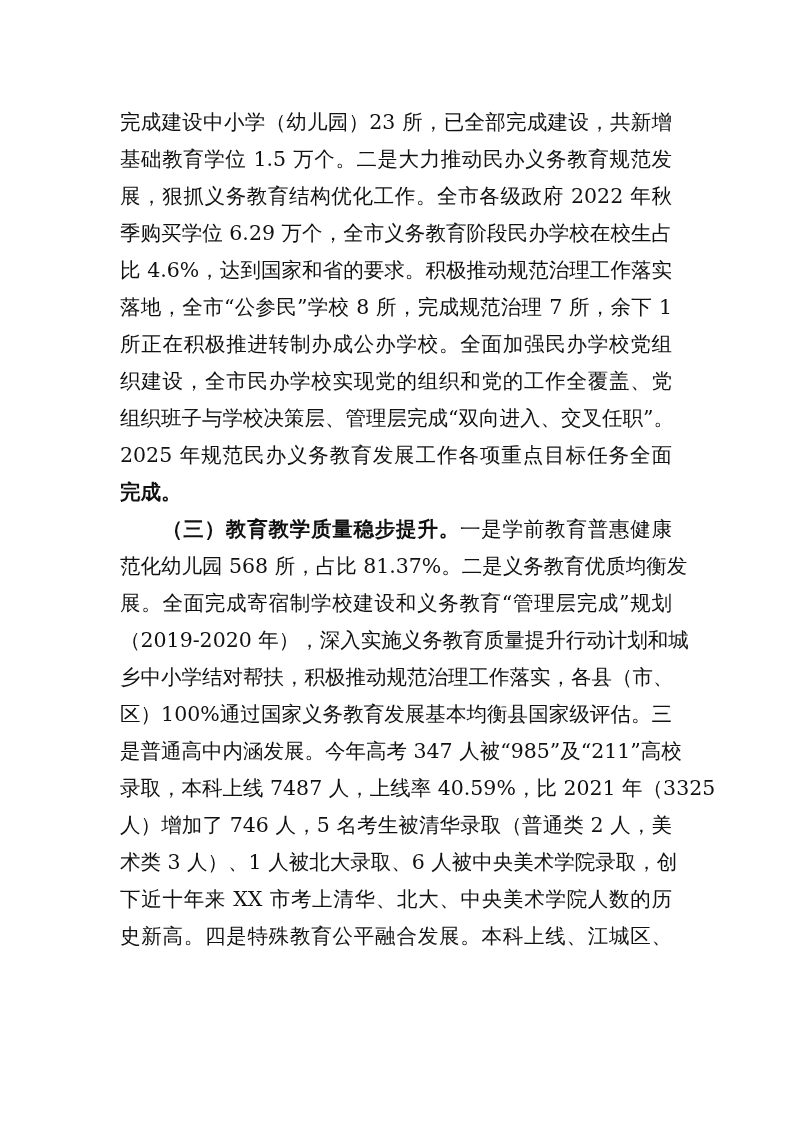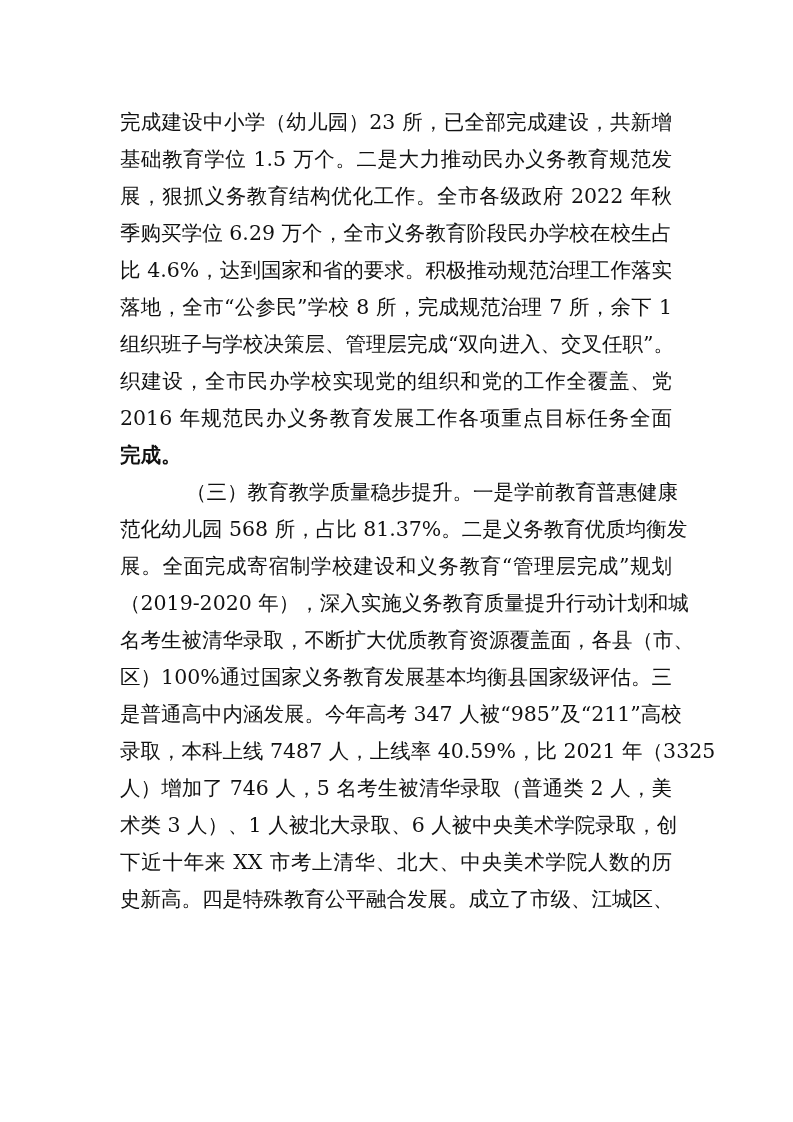--- a/index.html
+++ b/index.html
@@ -13,51 +13,52 @@
   }
   .line {
     height: 37px; line-height: 37px;
     font-family: "DejaVu Serif", "Liberation Serif", serif;
     font-size: 20.5px; color: #111111;
     white-space: nowrap; overflow: visible;
     text-align: justify; text-align-last: justify;
   }
   .line.last { text-align-last: left; font-weight: bold; }
   .line.indent { padding-left: 42px; }
-  .bold { font-weight: normal; margin-left: 24px; }
+  .bold { font-weight: bold; }
   .seg { display: inline; }
 </style>
 </head>
 <body>
 
 <div class="page">
   <div class="text-block">
 
     <div class="paragraph">
       <div class="line">完成建设中小学（幼儿园）23 所，已全部完成建设，共新增</div>
       <div class="line">基础教育学位 1.5 万个。二是大力推动民办义务教育规范发</div>
       <div class="line">展，狠抓义务教育结构优化工作。全市各级政府 2022 年秋</div>
       <div class="line">季购买学位 6.29 万个，全市义务教育阶段民办学校在校生占</div>
       <div class="line">比 4.6%，达到国家和省的要求。积极推动规范治理工作落实</div>
       <div class="line">落地，全市“公参民”学校 8 所，完成规范治理 7 所，余下 1</div>
+      <div class="line">所正在积极推进转制办成公办学校。全面加强民办学校党组</div>
+      <div class="line">织建设，全市民办学校实现党的组织和党的工作全覆盖、党</div>
       <div class="line">组织班子与学校决策层、管理层完成“双向进入、交叉任职”。</div>
-      <div class="line">织建设，全市民办学校实现党的组织和党的工作全覆盖、党</div>
-      <div class="line">2016 年规范民办义务教育发展工作各项重点目标任务全面</div>
+      <div class="line">2025 年规范民办义务教育发展工作各项重点目标任务全面</div>
       <div class="line last">完成。</div>
     </div>
 
     <div class="paragraph">
       <div class="line indent"><span class="seg bold">（三）教育教学质量稳步提升。</span><span class="seg">一是学前教育普惠健康</span></div>
       <div class="line">范化幼儿园 568 所，占比 81.37%。二是义务教育优质均衡发</div>
       <div class="line">展。全面完成寄宿制学校建设和义务教育“管理层完成”规划</div>
       <div class="line">（2019-2020 年），深入实施义务教育质量提升行动计划和城</div>
-      <div class="line">名考生被清华录取，不断扩大优质教育资源覆盖面，各县（市、</div>
+      <div class="line">乡中小学结对帮扶，积极推动规范治理工作落实，各县（市、</div>
       <div class="line">区）100%通过国家义务教育发展基本均衡县国家级评估。三</div>
       <div class="line">是普通高中内涵发展。今年高考 347 人被“985”及“211”高校</div>
       <div class="line">录取，本科上线 7487 人，上线率 40.59%，比 2021 年（3325</div>
       <div class="line">人）增加了 746 人，5 名考生被清华录取（普通类 2 人，美</div>
       <div class="line">术类 3 人）、1 人被北大录取、6 人被中央美术学院录取，创</div>
       <div class="line">下近十年来 XX 市考上清华、北大、中央美术学院人数的历</div>
-      <div class="line">史新高。四是特殊教育公平融合发展。成立了市级、江城区、</div>
+      <div class="line">史新高。四是特殊教育公平融合发展。本科上线、江城区、</div>
     </div>
 
   </div>
 </div>
 
 </body></html>

